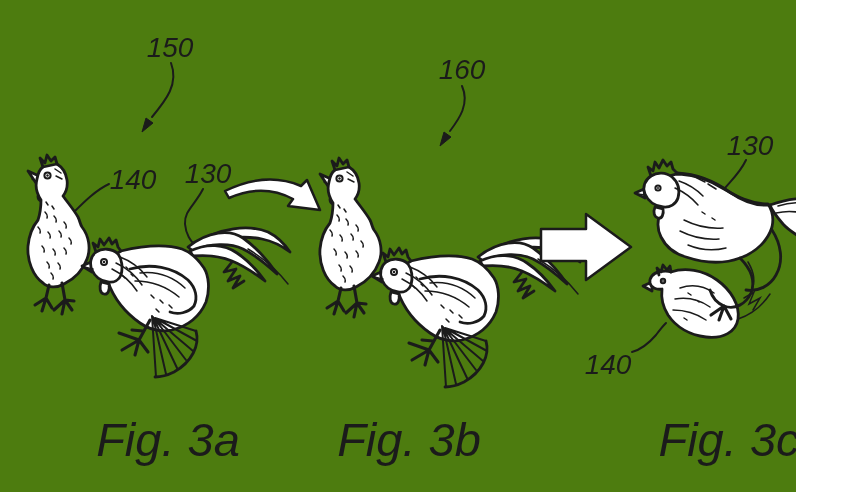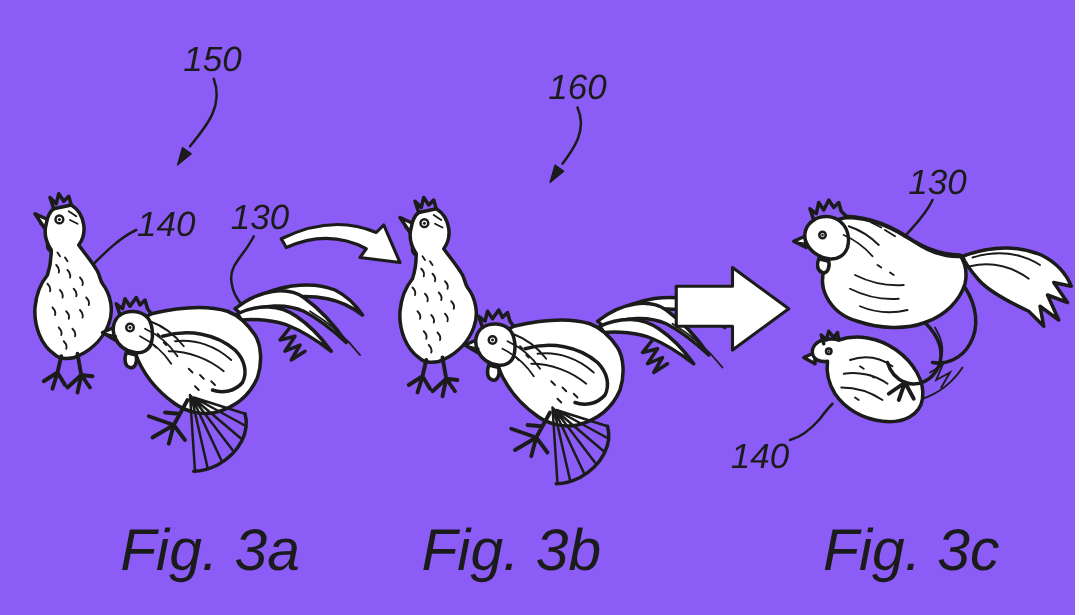--- a/index.html
+++ b/index.html
@@ -1,18 +1,18 @@
 <!DOCTYPE html>
 <html><head>
 <meta charset="utf-8">
 <style>
   html, body { margin: 0; padding: 0; background: #ffffff; }
   .stage {
-    position: relative; width: 860px; height: 492px;
-    background: #8b5cf6; overflow: hidden;
+    position: relative; width: 796px; height: 492px;
+    background: #4d7c0f; overflow: hidden;
     font-family: "Liberation Sans", sans-serif;
   }
   svg { display: block; color: #1b1b1b; }
   .solid   { fill: #ffffff; stroke: currentColor; stroke-width: 2.8; stroke-linejoin: round; stroke-linecap: round; }
   .outline { fill: none; stroke: currentColor; stroke-width: 2.8; stroke-linecap: round; stroke-linejoin: round; }
   .texture { fill: none; stroke: currentColor; stroke-width: 1.5; stroke-linecap: round; }
   .limb    { fill: none; stroke: currentColor; stroke-width: 3.1; stroke-linecap: round; stroke-linejoin: round; }
   .leader  { fill: none; stroke: currentColor; stroke-width: 2; stroke-linecap: round; }
   .arrowhead { fill: currentColor; stroke: currentColor; stroke-width: 1; stroke-linejoin: round; }
   .hollow  { fill: #ffffff; stroke: currentColor; stroke-width: 2.5; stroke-linejoin: round; }

